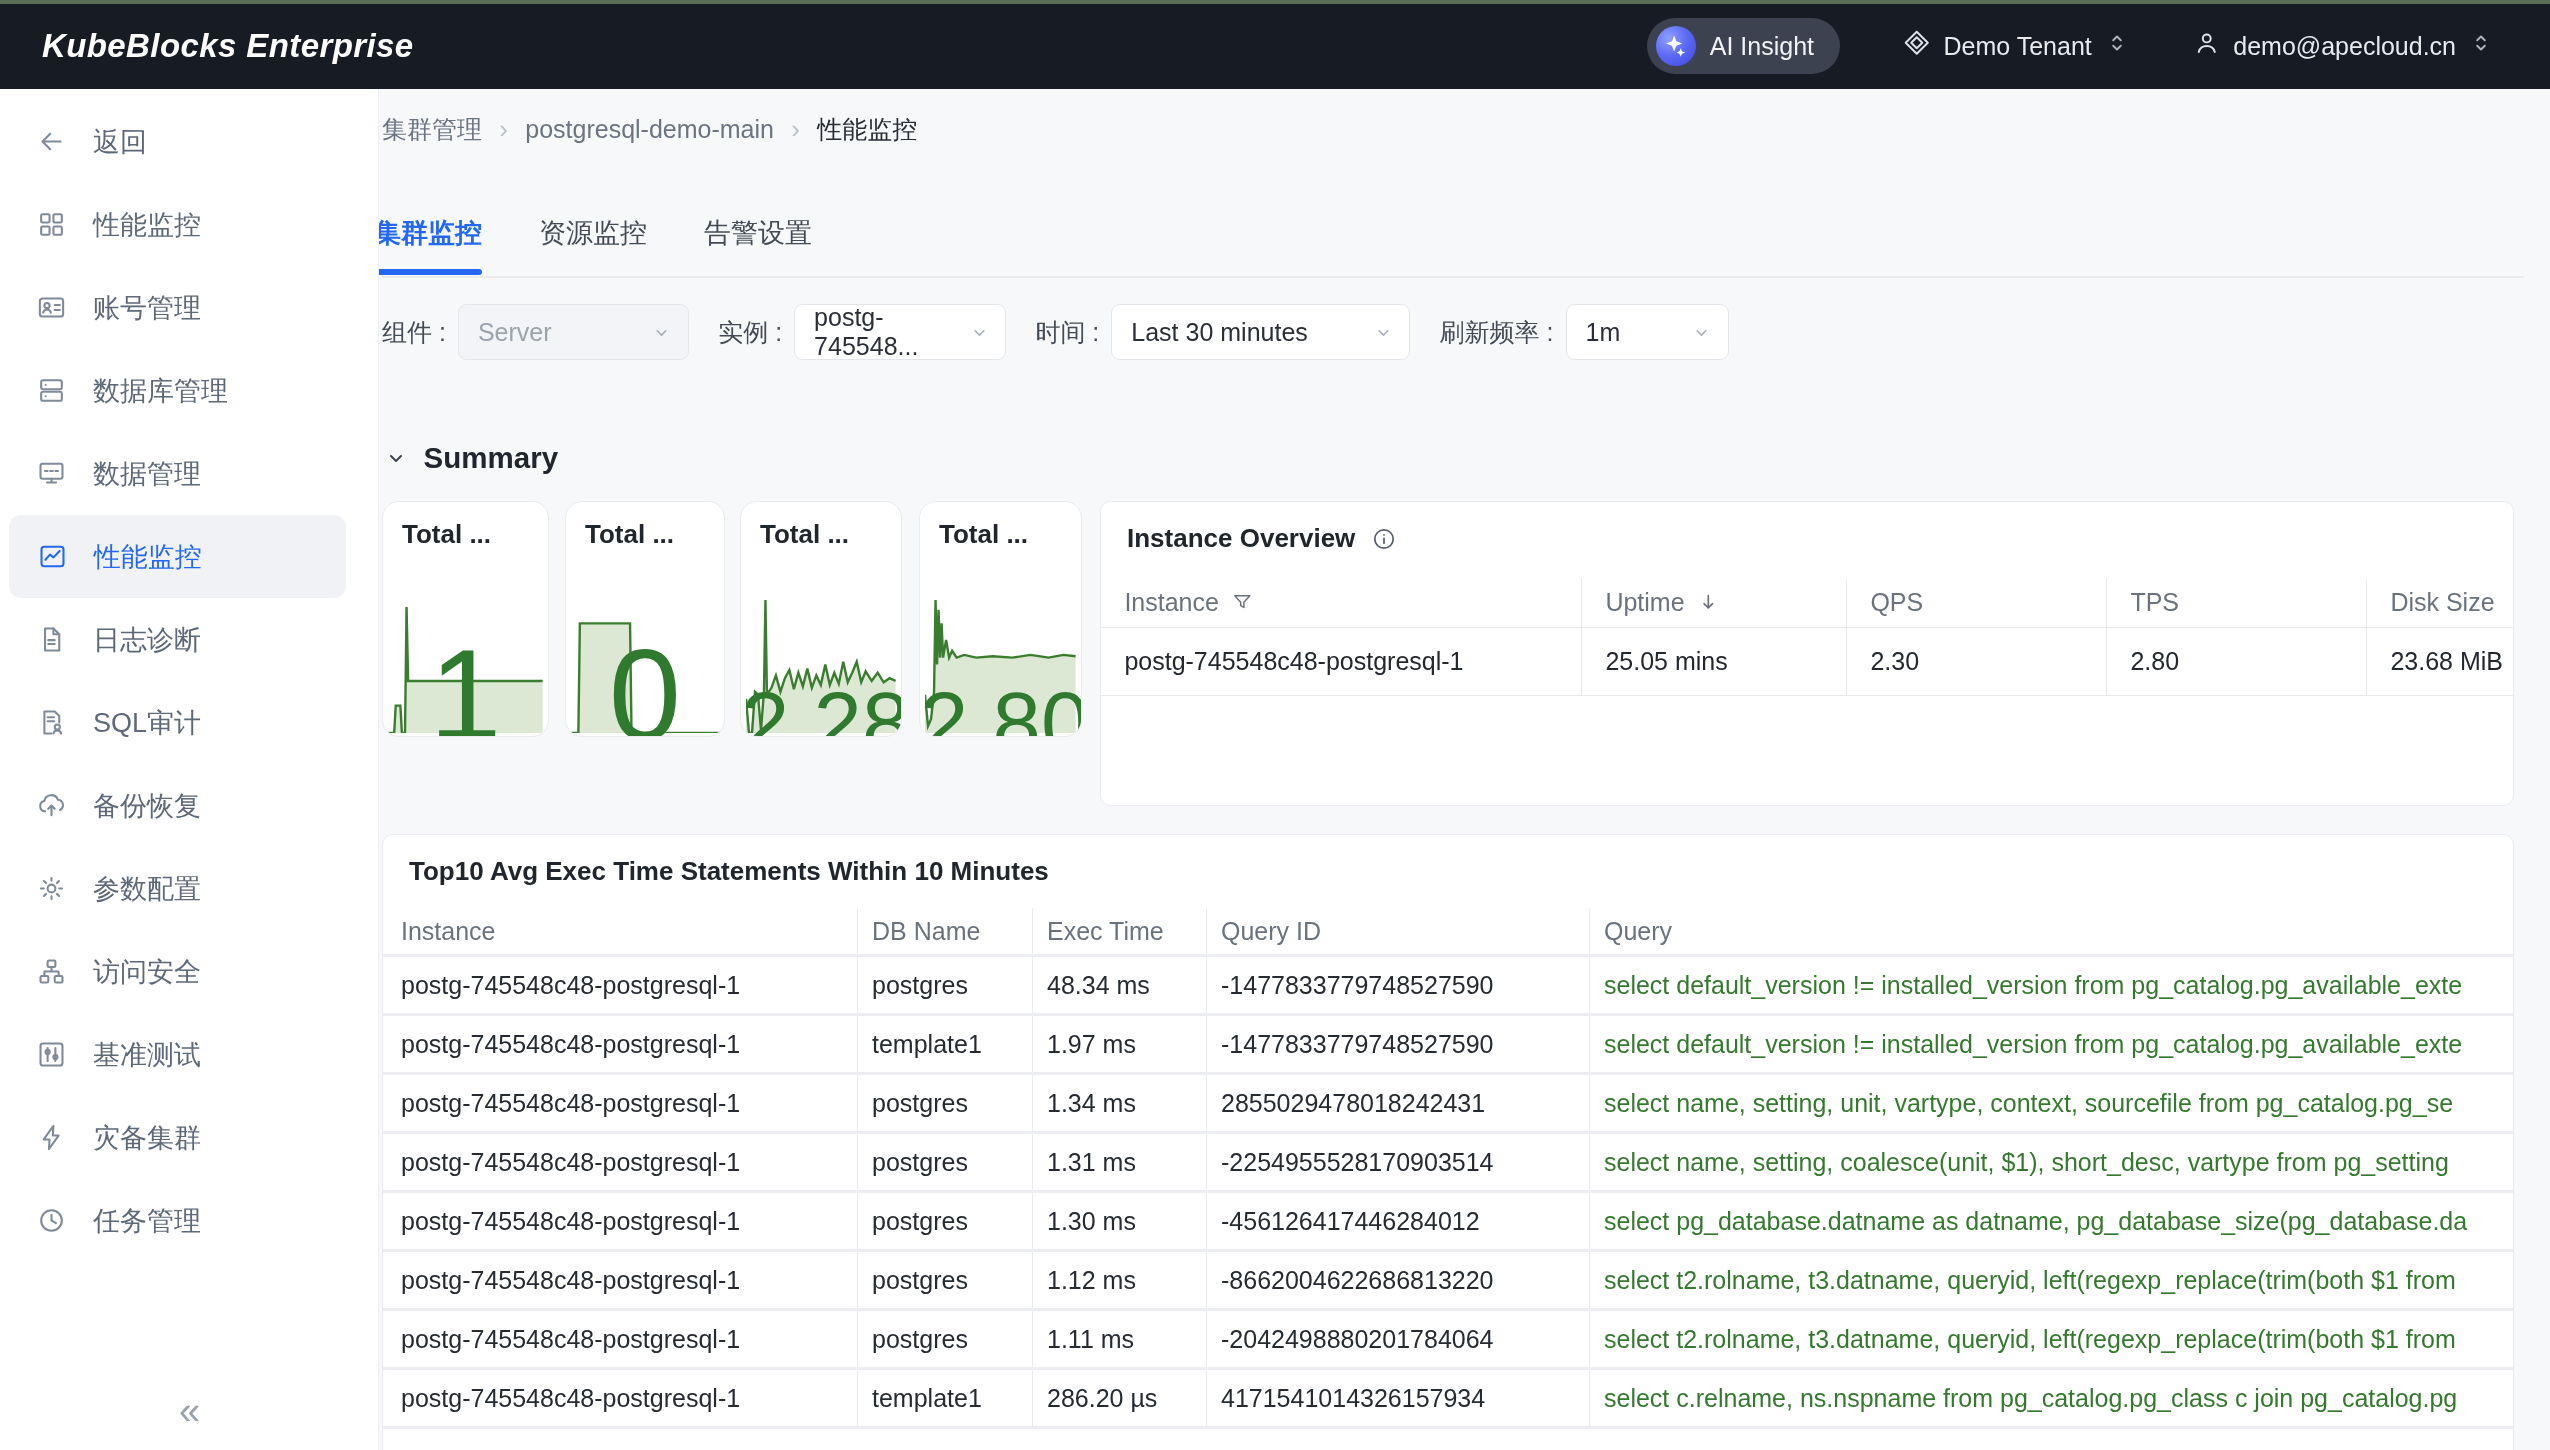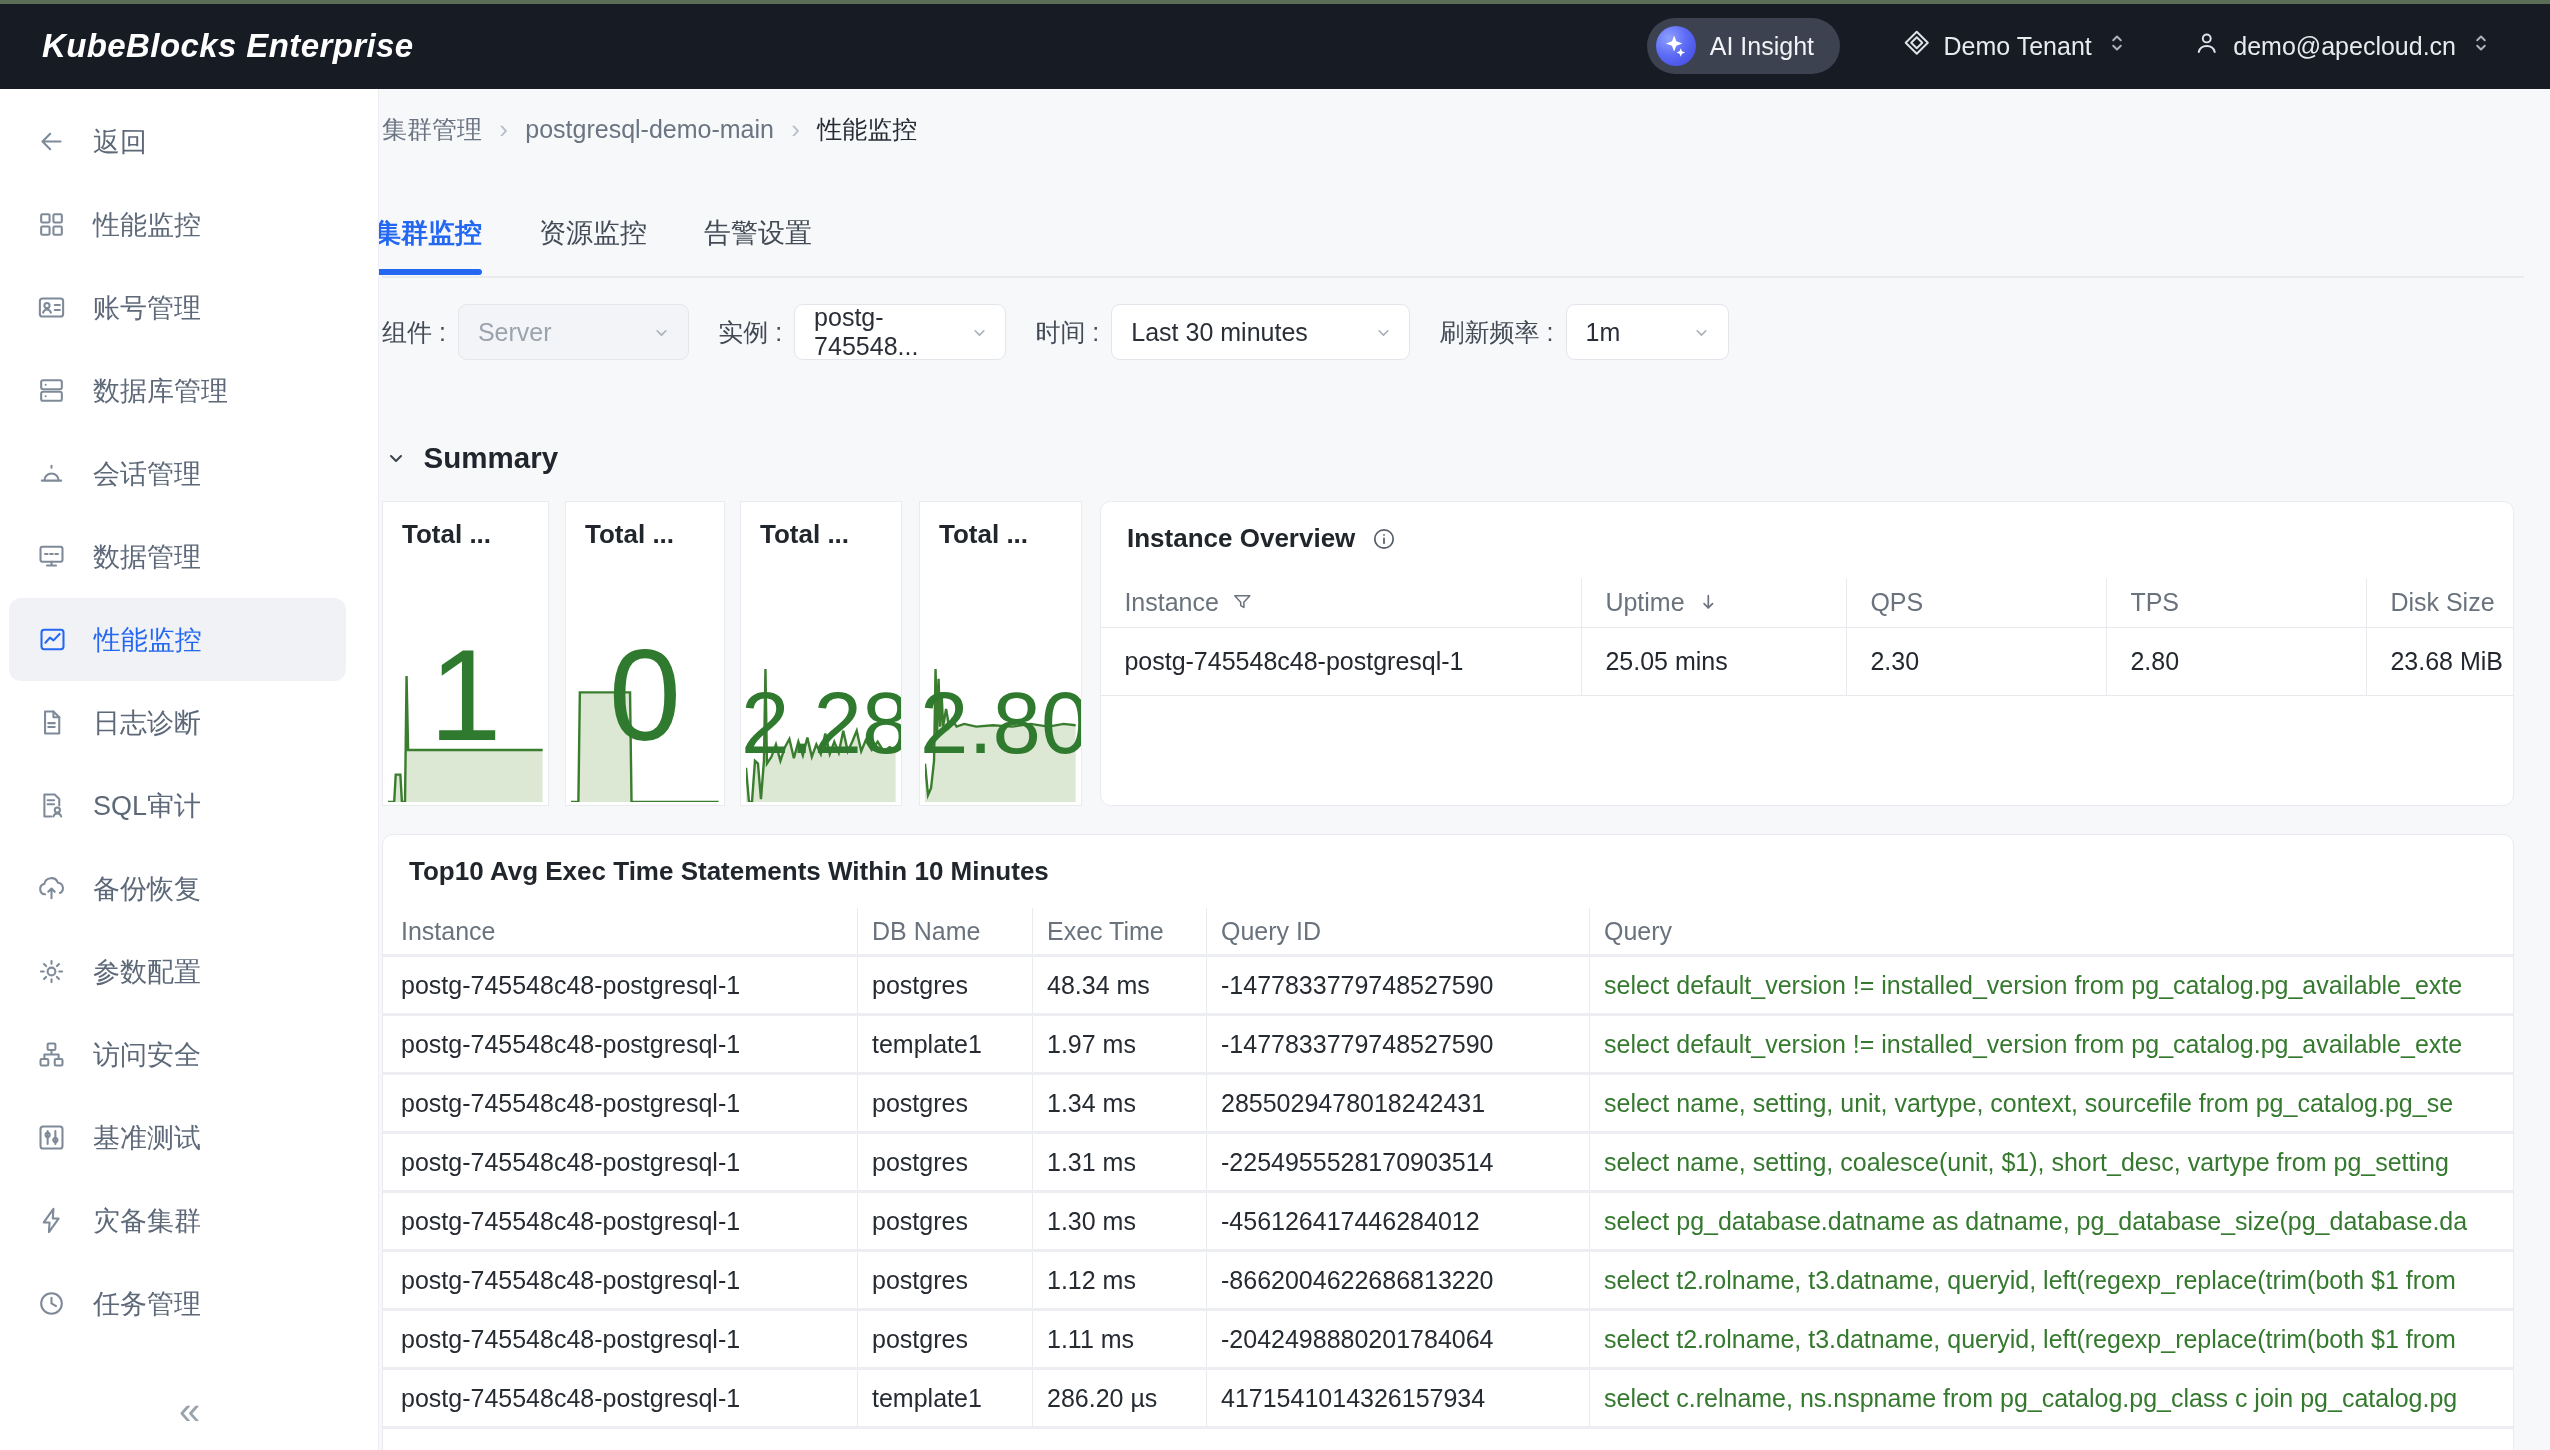--- a/index.html
+++ b/index.html
@@ -62,22 +62,22 @@
             font-size:25px; color:#2a2f37; cursor:pointer; margin-right:17.3px; }
   .select svg { stroke:#a8afb9; flex:0 0 auto; }
   .select.disabled { background:#f3f4f7; color:#9ba3ae; border-color:#e4e6ea; }
 
   
   .summary-head { position:absolute; left:384px; top:441px; display:flex; align-items:center; gap:15.6px;
                   font-size:29.5px; font-weight:700; color:#21262e; }
   .summary-head svg { stroke:#3c444e; cursor:pointer; }
 
   
-  .card { position:absolute; top:501px; height:305px; background:#fff; border:0.9px solid #e9ebef;
-          border-radius:0; overflow:hidden; }
+  .card { position:absolute; top:501px; height:236px; background:#fff; border:0.9px solid #e9ebef;
+          border-radius:17px; overflow:hidden; }
   .card-title { margin:17.3px 0 0 19px; font-size:26px; font-weight:600; color:#21262d; white-space:nowrap;
                 overflow:hidden; }
   .card-value { position:absolute; left:0; width:100%; text-align:center; color:#2f7a2e; z-index:2;
                 line-height:1; }
   .card-value.big { top:128px; font-size:130px; }
   .card-value.dec { top:177px; font-size:87px; }
   .spark { position:absolute; left:5.2px; right:5.2px; bottom:3.5px; height:137px; z-index:1; }
   .spark svg { width:100%; height:100%; display:block; }
   .spark polygon { fill:#dce8d4; }
   .spark polyline { fill:none; stroke:#3a7d2f; stroke-width:2.4; vector-effect:non-scaling-stroke; }
@@ -183,26 +183,20 @@
       <div class="nav-item">
         <svg width="31" height="31" viewBox="0 0 24 24" fill="none" stroke-width="1.6" stroke-linecap="round">
             <rect x="4" y="4" width="16" height="7" rx="1.5"></rect>
             <rect x="4" y="13" width="16" height="7" rx="1.5"></rect>
             <path d="M7.5 7.5h.01M7.5 16.5h.01"></path>
           </svg>
         <span>数据库管理</span>
       </div>
       <div class="nav-item">
         <svg width="31" height="31" viewBox="0 0 24 24" fill="none" stroke-width="1.6" stroke-linecap="round">
-            <path d="M4.5 17.5h15M6.5 17.5a5.5 5.5 0 0 1 11 0M12 12h.01M12 7.5V6"></path>
-          </svg>
-        <span>会话管理</span>
-      </div>
-      <div class="nav-item">
-        <svg width="31" height="31" viewBox="0 0 24 24" fill="none" stroke-width="1.6" stroke-linecap="round">
             <rect x="3.5" y="4.5" width="17" height="11.5" rx="1.5"></rect>
             <path d="M12 16v3M8.5 19h7M7 10h2M11 10h2M15 10h2"></path>
           </svg>
         <span>数据管理</span>
       </div>
       <div class="nav-item active">
         <svg width="31" height="31" viewBox="0 0 24 24" fill="none" stroke-width="1.6" stroke-linecap="round" stroke-linejoin="round">
             <rect x="3.5" y="4.5" width="17" height="15" rx="2"></rect>
             <path d="M6.5 14.5l3.5-4 2.8 2.2 4.7-5"></path>
           </svg>

